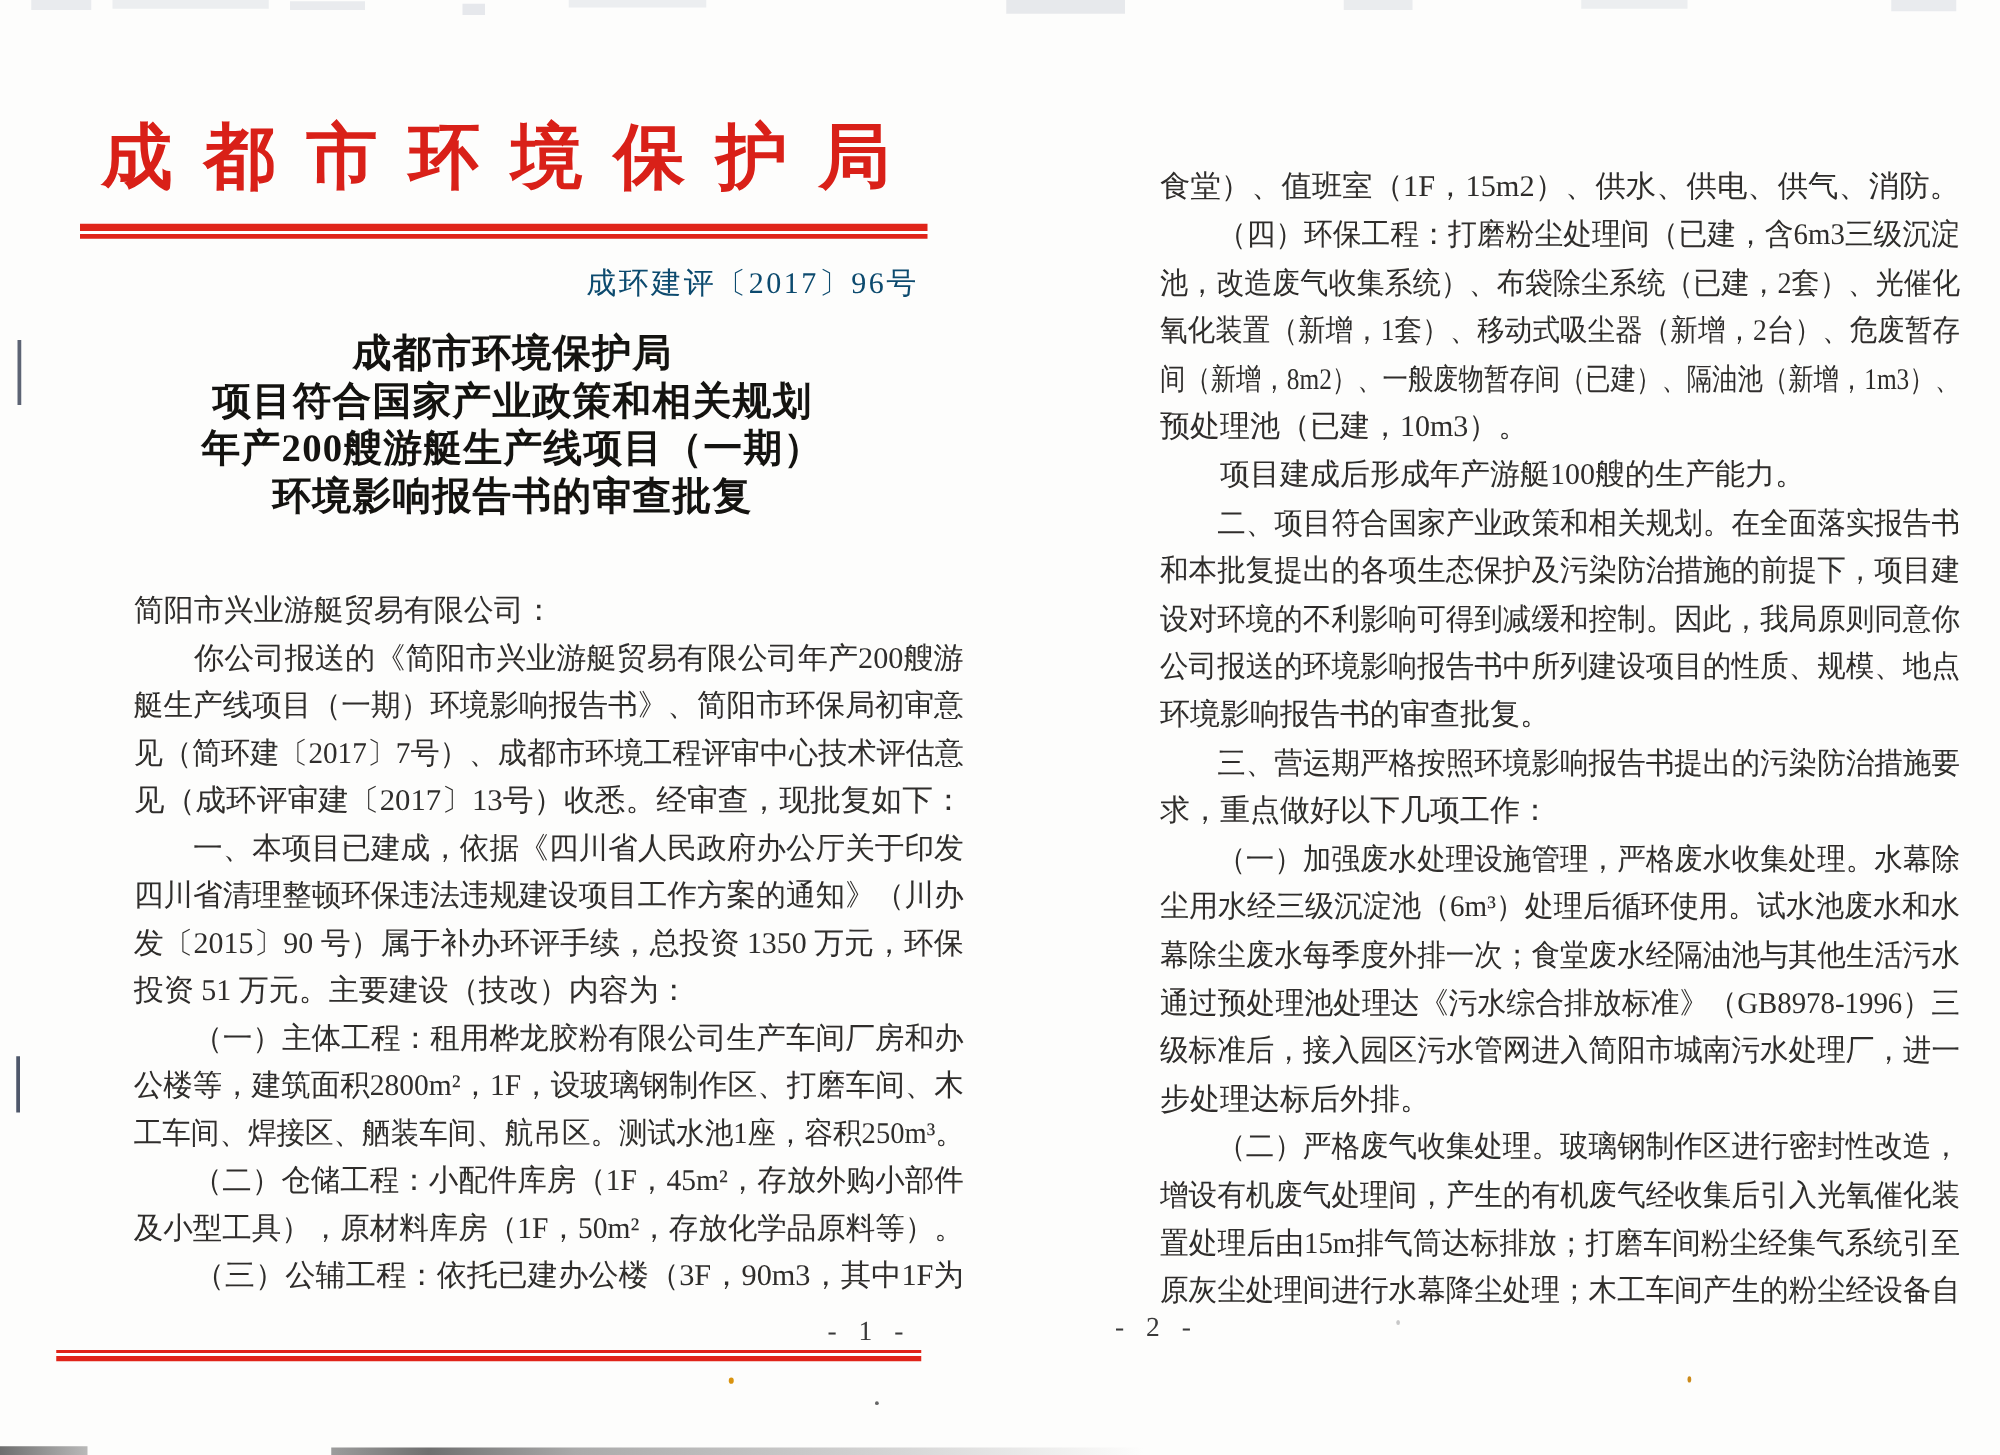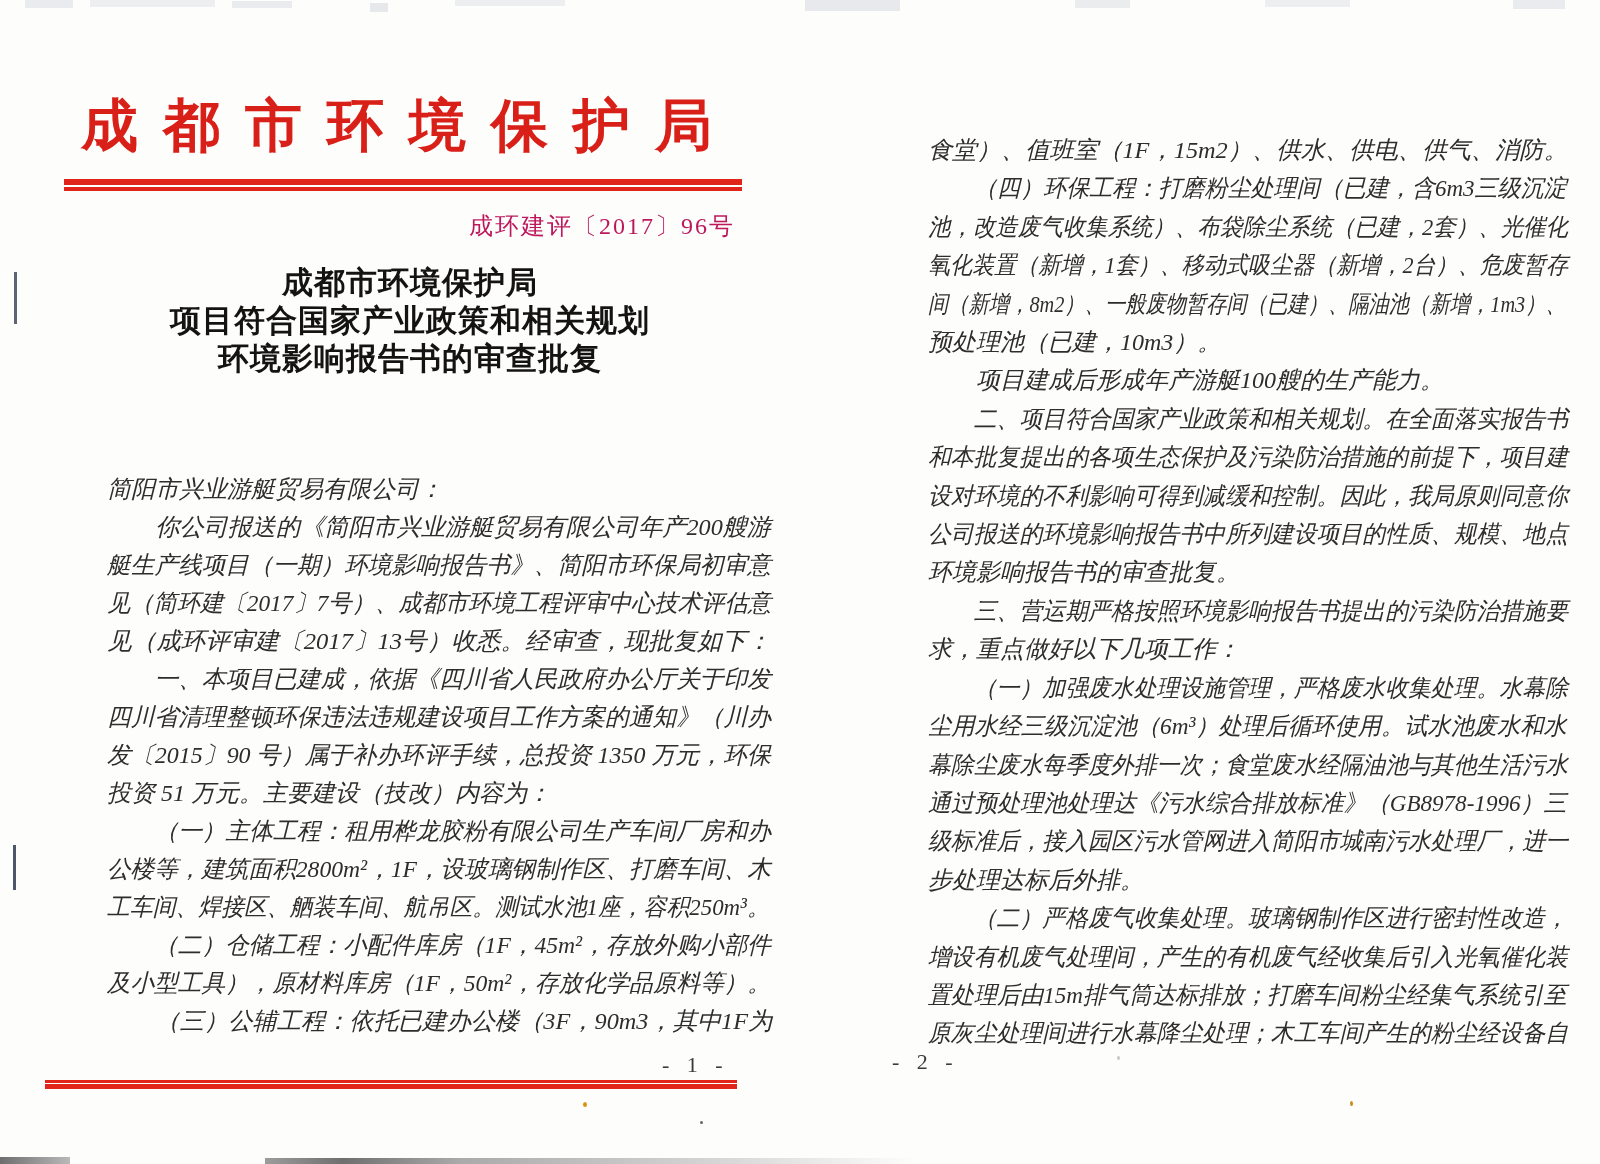--- a/index.html
+++ b/index.html
@@ -20,29 +20,29 @@
   .red-rule{
     position:absolute;left:64px;top:179px;width:678px;height:12px;
     background:linear-gradient(to bottom,
       var(--rule-red,#e02419) 0%,var(--rule-red,#e02419) 50%,
       #ffffff 50%,#ffffff 66%,
       var(--rule-red,#e02419) 66%,var(--rule-red,#e02419) 100%);
   }
   .doc-number{
     position:absolute;left:80px;top:210px;width:655px;
     text-align:right;padding-right:20px;
-    font-size:24px;color:#be185d;letter-spacing:2px;white-space:nowrap;
+    font-size:24px;color:#0c4a6e;letter-spacing:2px;white-space:nowrap;
   }
   .doc-title{
     position:absolute;left:78px;top:264px;width:664px;
     text-align:center;font-weight:bold;font-size:31px;line-height:38px;
     color:#141310;letter-spacing:1px;
   }
   .body-text{
-    position:absolute;font-size:24px;color:var(--body-ink,#2f2d2b);font-style:italic;
+    position:absolute;font-size:24px;color:var(--body-ink,#2f2d2b);
   }
   .body-p1{left:79px;top:470px;width:664px;line-height:38px;margin-left:28px;}
   .body-p2{left:928px;top:131px;width:640px;line-height:38.4px;}
   .tline{white-space:nowrap;}
   .tline>span{display:inline-block;transform-origin:0 60%;}
   .page-number{
     position:absolute;font-size:22px;color:#3a3a3a;letter-spacing:6px;white-space:nowrap;
   }
   .pn-1{left:662px;top:1052px;}
   .pn-2{left:892px;top:1049px;}
@@ -62,20 +62,21 @@
 <div class="page">
   <div class="agency-header">成都市环境保护局</div>
 
   <div class="red-rule"></div>
 
   <div class="doc-number">成环建评〔2017〕96号</div>
 
   <div class="doc-title">
       <div class="tline"><span>成都市环境保护局</span></div>
       <div class="tline"><span>项目符合国家产业政策和相关规划</span></div>
+      <div class="tline"><span>年产200艘游艇生产线项目（一期）</span></div>
       <div class="tline"><span>环境影响报告书的审查批复</span></div>
     </div>
 
   <div class="body-text body-p1">
       <div class="tline"><span>简阳市兴业游艇贸易有限公司：</span></div>
       <div class="tline"><span style="transform: scaleX(1.00606);">　　你公司报送的《简阳市兴业游艇贸易有限公司年产200艘游</span></div>
       <div class="tline"><span style="transform: scaleX(0.988095);">艇生产线项目（一期）环境影响报告书》、简阳市环保局初审意</span></div>
       <div class="tline"><span style="transform: scaleX(0.97076);">见（简环建〔2017〕7号）、成都市环境工程评审中心技术评估意</span></div>
       <div class="tline"><span style="transform: scaleX(1.02469);">见（成环评审建〔2017〕13号）收悉。经审查，现批复如下：</span></div>
       <div class="tline"><span style="transform: scaleX(0.988095);">　　一、本项目已建成，依据《四川省人民政府办公厅关于印发</span></div>

